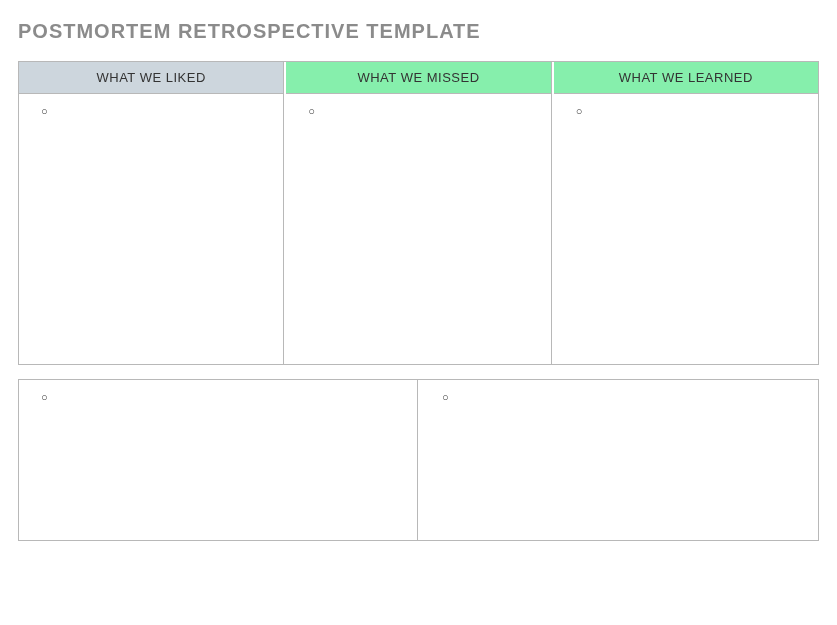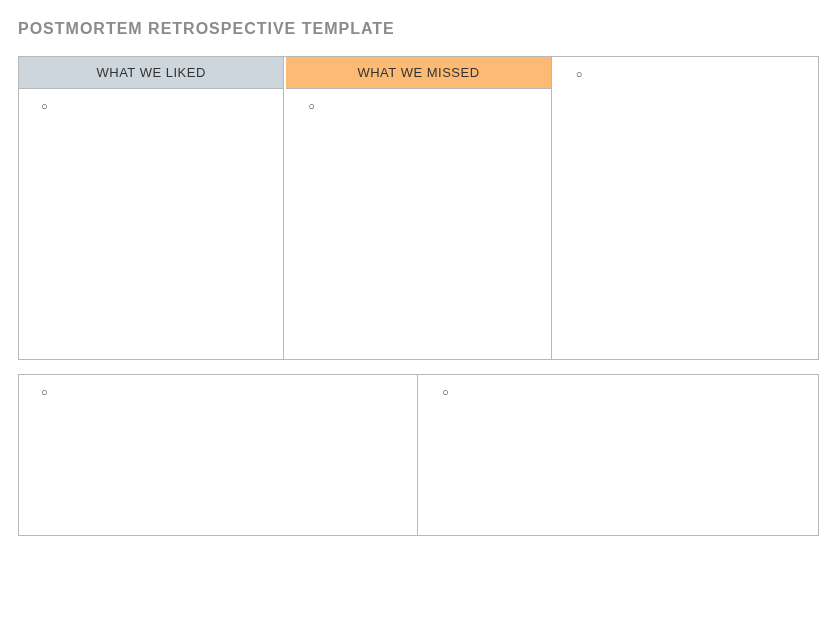--- a/index.html
+++ b/index.html
@@ -4,41 +4,41 @@
 <style>
   * { box-sizing: border-box; margin: 0; padding: 0; }
   body {
     font-family: "Century Gothic", "Avant Garde", Futura, Arial, sans-serif;
     background: #ffffff;
     width: 837px;
     height: 625px;
     padding: 20px 18px;
   }
   .title {
-    font-size: 16px;
+    font-size: 20px;
     font-weight: bold;
     letter-spacing: 1px;
     color: #8b8b8b;
     margin-bottom: 18px;
   }
   .row {
     display: flex;
     gap: 2px;
     border: 1px solid #b8b8b8;
   }
   .row.top { margin-bottom: 14px; }
   .col {
     display: flex;
     flex-direction: column;
     flex: 1;
     border-right: 1px solid #b8b8b8;
   }
   .col:last-child { border-right: none; }
   .col-header {
-    background: #fdba74;
+    background: #86efac;
     text-align: center;
     font-size: 13px;
     letter-spacing: 0.5px;
     color: #333;
     padding: 8px 0;
     border-bottom: 1px solid #b8b8b8;
   }
   .col-header.highlight {
     background: #cdd6dd;
   }
@@ -68,20 +68,21 @@
       <div class="bullet">○</div>
     </div>
   </div>
   <div class="col">
     <div class="col-header">WHAT WE MISSED</div>
     <div class="col-body">
       <div class="bullet">○</div>
     </div>
   </div>
   <div class="col">
+    <div class="col-header">WHAT WE LEARNED</div>
     <div class="col-body">
       <div class="bullet">○</div>
     </div>
   </div>
 </div>
 
 <div class="row bottom">
   <div class="col">
     <div class="col-body">
       <div class="bullet">○</div>

